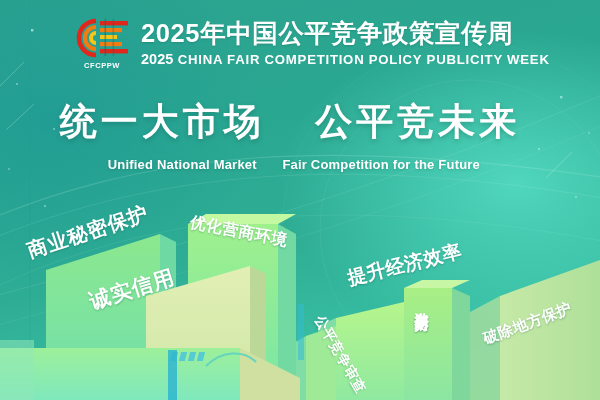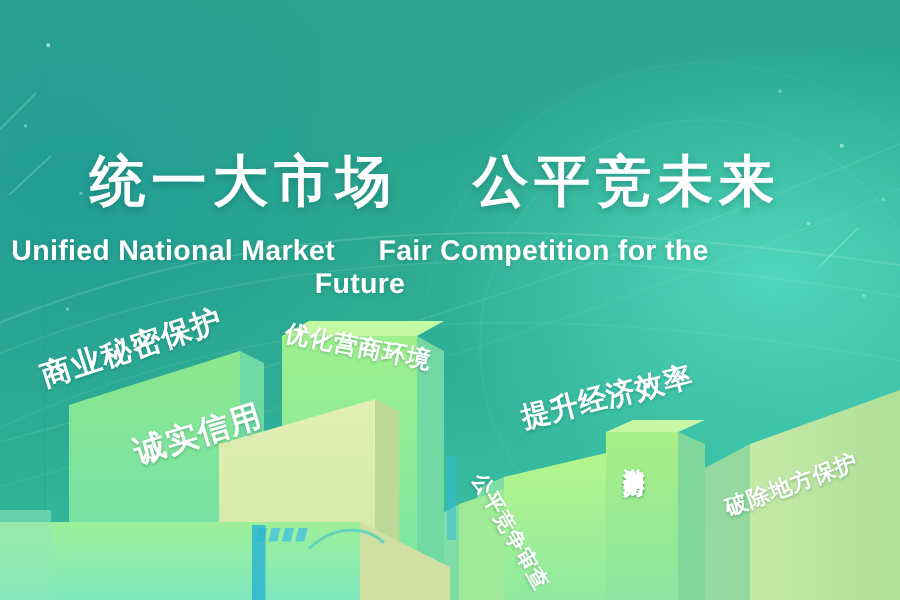--- a/index.html
+++ b/index.html
@@ -43,22 +43,22 @@
   
   .slogan-cn {
     position:absolute; left:0; top:99px; width:580px; text-align:center;
     color:#fff; font-size:37px; line-height:1.25; font-weight:bold;
     font-family:"Liberation Serif","DejaVu Serif",serif;
     letter-spacing:4px;
     text-shadow:0 2px 5px rgba(0,70,58,.28);
   }
   .slogan-cn .gap { display:inline-block; width:24px; }
   .slogan-en {
-    position:absolute; left:0; top:157px; width:480px; text-align:center;
-    color:#fff; font-size:19px; font-weight:bold; letter-spacing:.2px;
+    position:absolute; left:0; top:157px; width:480px; text-align:right;
+    color:#fff; font-size:13px; font-weight:bold; letter-spacing:.2px;
     text-shadow:0 1px 3px rgba(0,70,58,.25);
   }
   .slogan-en .gap2 { display:inline-block; width:18px; }
 
   
   .city { position:absolute; left:0; bottom:0; width:600px; height:200px; }
 
   .lbl {
     position:absolute; color:#fff; font-weight:bold; white-space:nowrap;
     font-family:"Liberation Sans","DejaVu Sans",sans-serif;
@@ -103,21 +103,47 @@
     </g>
     <g stroke="#d9fff4" stroke-width="1" opacity=".35">
       <path d="M0,86 L24,62" fill="none"></path>
       <path d="M6,130 L34,104" fill="none"></path>
       <path d="M546,178 L572,152" fill="none"></path>
     </g>
   </svg>
 
   <div class="header">
 
-
+    <div class="logo">
+      <svg class="mark" width="56" height="42" viewBox="0 0 56 42">
+        <g fill="none" stroke-linecap="butt">
+          <path d="M22,4 A17,17 0 1 0 22,38" stroke="#e1261c" stroke-width="4.6"></path>
+          <path d="M22,10 A11,11 0 1 0 22,32" stroke="#f07d13" stroke-width="4.2"></path>
+          <path d="M22,16 A5,5 0 1 0 22,26" stroke="#f5c518" stroke-width="4"></path>
+        </g>
+        <g>
+          <rect x="26" y="4" width="28" height="4.4" fill="#e1261c"></rect>
+          <rect x="26" y="11" width="22" height="4.2" fill="#f07d13"></rect>
+          <rect x="26" y="18" width="17" height="4" fill="#f5c518"></rect>
+          <rect x="26" y="25" width="22" height="4.2" fill="#f07d13"></rect>
+          <rect x="26" y="32" width="28" height="4.4" fill="#e1261c"></rect>
+          <rect x="30.5" y="2" width="1.6" height="37" fill="#1d6b63" opacity=".55"></rect>
+          <rect x="38.5" y="2" width="1.6" height="37" fill="#1d6b63" opacity=".35"></rect>
+        </g>
+      </svg>
+      <div class="cfc">CFCPPW</div>
+    </div>
+
+    <div class="titles">
+      <div class="title-cn">2025年中国公平竞争政策宣传周</div>
+      <div class="title-en">
+        <span class="yr">2025</span>
+        <span>CHINA FAIR COMPETITION POLICY PUBLICITY WEEK</span>
+      </div>
+    </div>
   </div>
 
   <div class="slogan-cn">
     <span>统一大市场</span>
     <span class="gap"></span>
     <span>公平竞未来</span>
   </div>
   <div class="slogan-en">
     <span>Unified National Market</span>
     <span class="gap2"></span>

